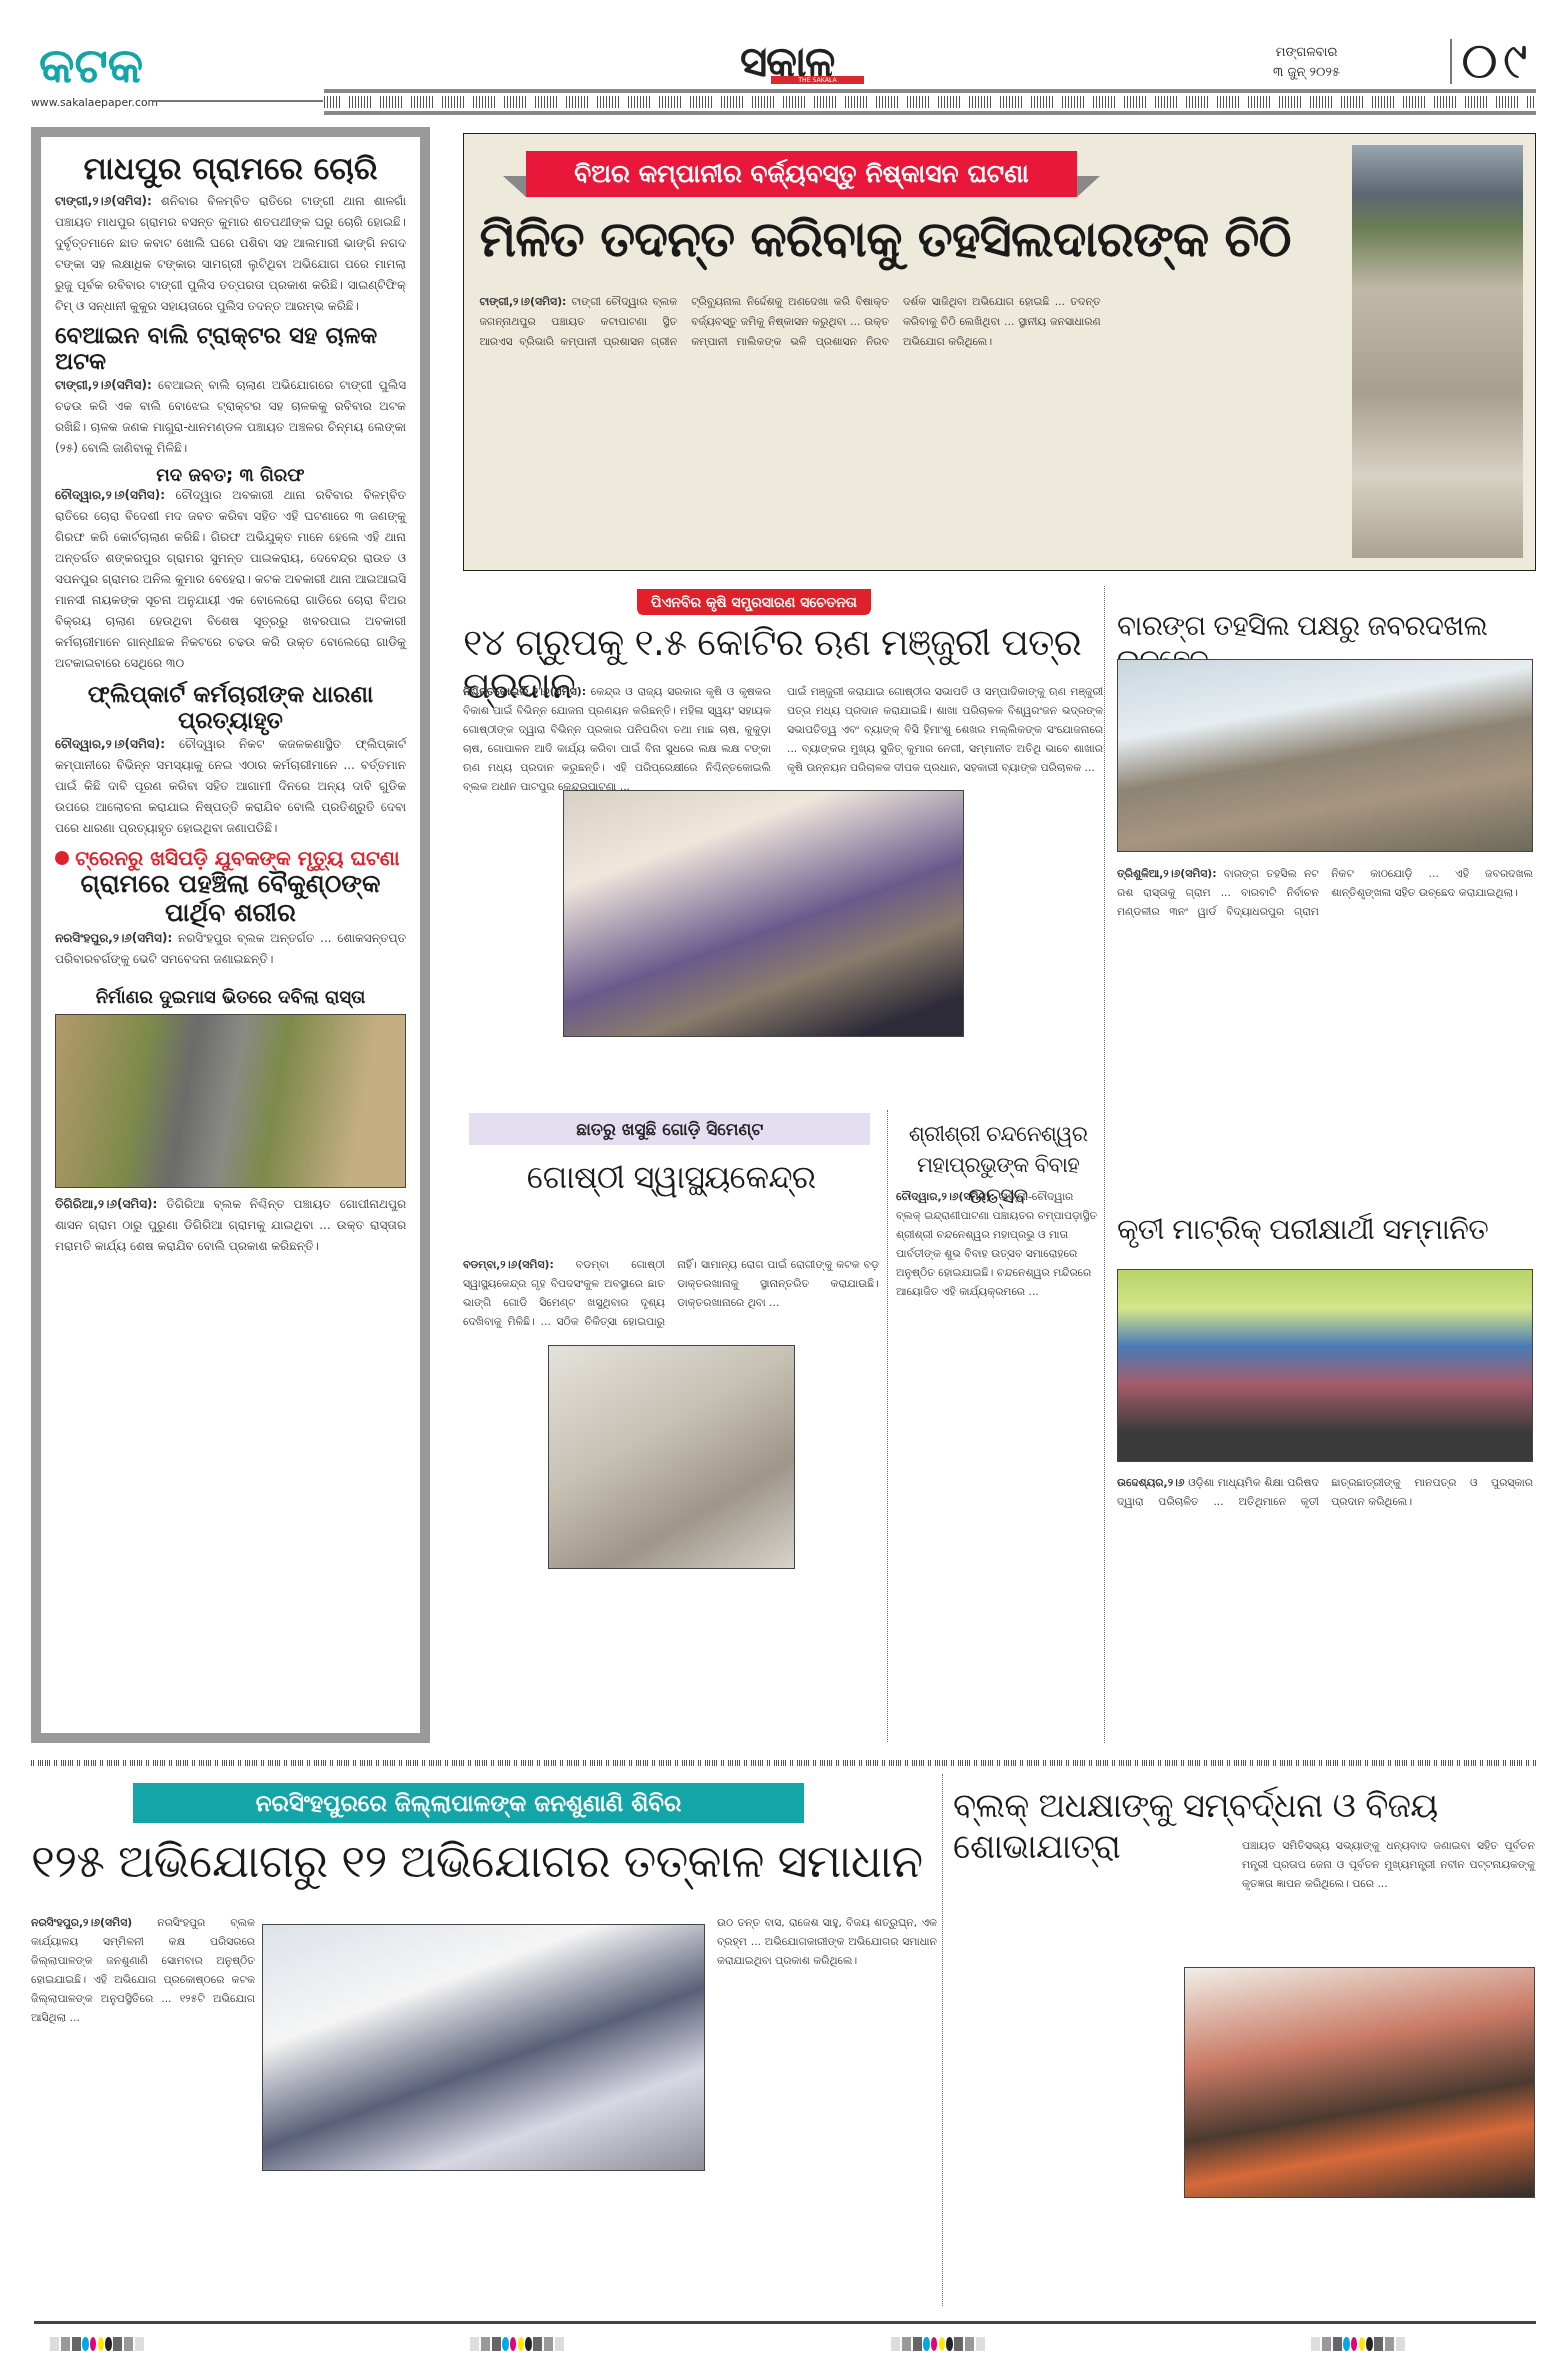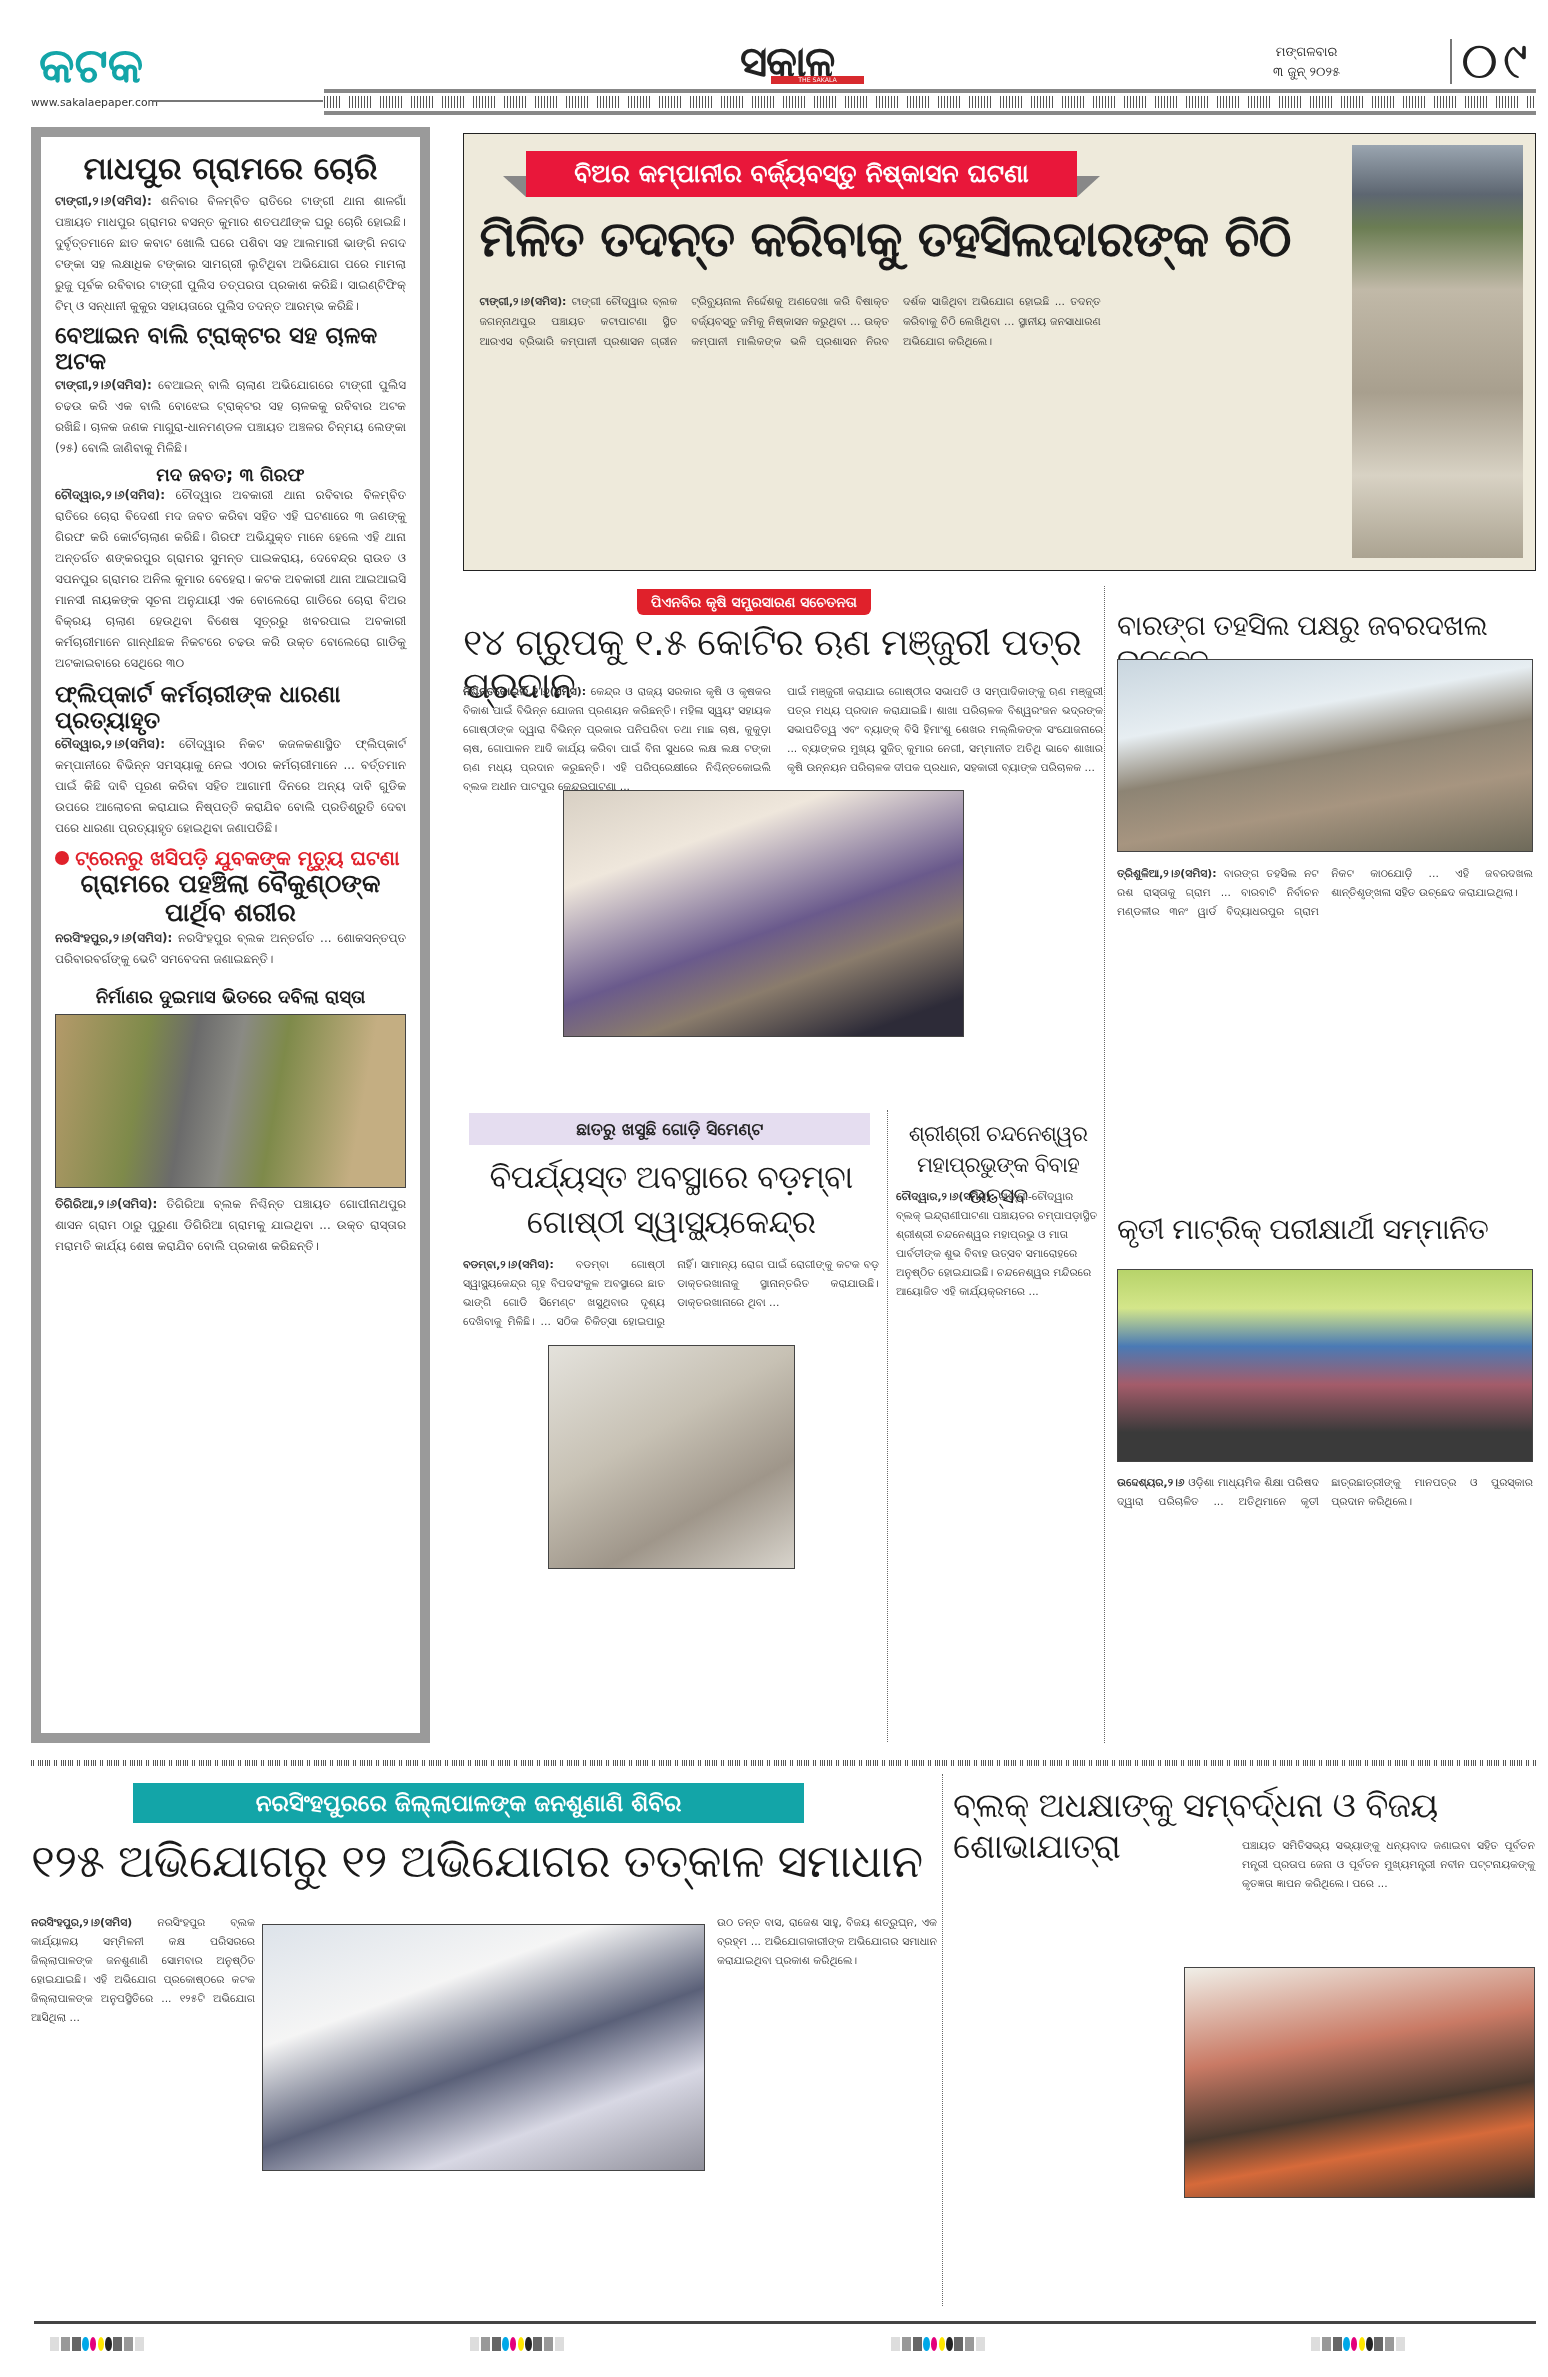--- a/index.html
+++ b/index.html
@@ -71,21 +71,21 @@
   </div>
   <div>
     <div class="l-head" style="font-size:23px;margin-top:4.6px;text-align:left">ବେଆଇନ ବାଲି ଟ୍ରାକ୍ଟର ସହ ଚାଳକ ଅଟକ</div>
     <p class="l-body"><span class="dateline">ଟାଙ୍ଗୀ,୨।୬(ସମିସ):</span> <span>ବେଆଇନ୍ ବାଲି ଚାଲାଣ ଅଭିଯୋଗରେ ଟାଙ୍ଗୀ ପୁଲିସ ଚଢଉ କରି ଏକ ବାଲି ବୋଝେଇ ଟ୍ରାକ୍ଟର ସହ ଚାଳକକୁ ରବିବାର ଅଟକ ରଖିଛି। ଚାଳକ ଜଣକ ମାଗୁରା-ଧାନମଣ୍ଡଳ ପଞ୍ଚାୟତ ଅଞ୍ଚଳର ଚିନ୍ମୟ ଲେଙ୍କା (୨୫) ବୋଲି ଜାଣିବାକୁ ମିଳିଛି।</span></p>
   </div>
   <div>
     <div class="l-head" style="font-size:18px;margin-top:6.2px">ମଦ ଜବତ; ୩ ଗିରଫ</div>
     <p class="l-body"><span class="dateline">ଚୌଦ୍ୱାର,୨।୬(ସମିସ):</span> <span>ଚୌଦ୍ୱାର ଅବକାରୀ ଥାନା ରବିବାର ବିଳମ୍ବିତ ରାତିରେ ଚୋରା ବିଦେଶୀ ମଦ ଜବତ କରିବା ସହିତ ଏହି ଘଟଣାରେ ୩ ଜଣଙ୍କୁ ଗିରଫ କରି କୋର୍ଟଚାଲାଣ କରିଛି। ଗିରଫ ଅଭିଯୁକ୍ତ ମାନେ ହେଲେ ଏହି ଥାନା ଅନ୍ତର୍ଗତ ଶଙ୍କରପୁର ଗ୍ରାମର ସୁମନ୍ତ ପାଇକରାୟ, ଦେବେନ୍ଦ୍ର ରାଉତ ଓ ସପନପୁର ଗ୍ରାମର ଅନିଲ କୁମାର ବେହେରା। କଟକ ଅବକାରୀ ଥାନା ଆଇଆଇସି ମାନସୀ ନାୟକଙ୍କ ସୂଚନା ଅନୁଯାୟୀ ଏକ ବୋଲେରୋ ଗାଡିରେ ଚୋରା ବିଅର ବିକ୍ରୟ ଚାଲାଣ ହେଉଥିବା ବିଶେଷ ସୂତ୍ରରୁ ଖବରପାଇ ଅବକାରୀ କର୍ମଚାରୀମାନେ ଗାନ୍ଧୀଛକ ନିକଟରେ ଚଢଉ କରି ଉକ୍ତ ବୋଲେରୋ ଗାଡିକୁ ଅଟକାଇବାରେ ସେଥିରେ ୩୦</span></p>
   </div>
   <div>
-    <div class="l-head" style="font-size:23px;margin-top:6.2px;text-align:left">ଫ୍ଲିପ୍‌କାର୍ଟ କର୍ମଚାରୀଙ୍କ ଧାରଣା ପ୍ରତ୍ୟାହୃତ</div>
+    <div class="l-head" style="font-size:23px;margin-top:6.2px;text-align:center">ଫ୍ଲିପ୍‌କାର୍ଟ କର୍ମଚାରୀଙ୍କ ଧାରଣା ପ୍ରତ୍ୟାହୃତ</div>
     <p class="l-body"><span class="dateline">ଚୌଦ୍ୱାର,୨।୬(ସମିସ):</span> <span>ଚୌଦ୍ୱାର ନିକଟ କଜଳକଣାସ୍ଥିତ ଫ୍ଲିପ୍‌କାର୍ଟ କମ୍ପାନୀରେ ବିଭିନ୍ନ ସମସ୍ୟାକୁ ନେଇ ଏଠାର କର୍ମଚାରୀମାନେ ... ବର୍ତ୍ତମାନ ପାଇଁ କିଛି ଦାବି ପୂରଣ କରିବା ସହିତ ଆଗାମୀ ଦିନରେ ଅନ୍ୟ ଦାବି ଗୁଡିକ ଉପରେ ଆଲୋଚନା କରାଯାଇ ନିଷ୍ପତ୍ତି କରାଯିବ ବୋଲି ପ୍ରତିଶ୍ରୁତି ଦେବା ପରେ ଧାରଣା ପ୍ରତ୍ୟାହୃତ ହୋଇଥିବା ଜଣାପଡିଛି।</span></p>
   </div>
   <div>
     <div class="kicker-red" style="margin-top:7.7px"><span class="dot"></span><span>ଟ୍ରେନରୁ ଖସିପଡ଼ି ଯୁବକଙ୍କ ମୃତ୍ୟୁ ଘଟଣା</span></div>
     <div class="l-head" style="font-size:25px;text-align:center">ଗ୍ରାମରେ ପହଞ୍ଚିଲା ବୈକୁଣ୍ଠଙ୍କ ପାର୍ଥିବ ଶରୀର</div>
     <p class="l-body"><span class="dateline">ନରସିଂହପୁର,୨।୬(ସମିସ):</span> <span>ନରସିଂହପୁର ବ୍ଲକ ଅନ୍ତର୍ଗତ ... ଶୋକସନ୍ତପ୍ତ ପରିବାରବର୍ଗଙ୍କୁ ଭେଟି ସମବେଦନା ଜଣାଇଛନ୍ତି।</span></p>
   </div>
   <div>
     <div class="l-head" style="font-size:18px;margin-top:17px">ନିର୍ମାଣର ଦୁଇମାସ ଭିତରେ ଦବିଲା ରାସ୍ତା</div>
     <div class="photo" style="width:100%;height:174px;margin:6.2px 0;background:linear-gradient(100deg,#b49a6a 0,#7e8a4a 25%,#6b6b6b 38%,#8a8a84 50%,#7e8a4a 62%,#c4ae82 85%)"></div>
@@ -113,21 +113,20 @@
 
 <div class="abs" style="left:1117px;top:586px;width:420px;height:524px">
   <div class="abs mid-head" style="left:0;top:23px;font-size:28px">ବାରଙ୍ଗ ତହସିଲ ପକ୍ଷରୁ ଜବରଦଖଲ ଉଚ୍ଛେଦ</div>
   <div class="abs photo photo-demo" style="left:0;top:73px;width:416px;height:193px"></div>
   <div class="abs body-text" style="left:0;top:278px;width:416px;column-count:2;column-gap:12.3px"><span class="dateline">ତ୍ରିଶୁଳିଆ,୨।୬(ସମିସ):</span> <span>ବାରଙ୍ଗ ତହସିଲ ନଟ ରଶ ରାସ୍ତାକୁ ଗ୍ରାମ ... ବାରବାଟି ନିର୍ବାଚନ ମଣ୍ଡଳୀର ୩ନଂ ୱାର୍ଡ ବିଦ୍ୟାଧରପୁର ଗ୍ରାମ ନିକଟ କାଠଯୋଡ଼ି ... ଏହି ଜବରଦଖଲ ଶାନ୍ତିଶୃଙ୍ଖଳା ସହିତ ଉଚ୍ଛେଦ କରାଯାଇଥିଲା।</span></div>
 </div>
 
 <div class="abs" style="left:463px;top:1110px;width:416px;height:632px">
   <div class="abs lav-kicker" style="left:6.2px;top:3.1px;width:401px;height:32px;line-height:32px">ଛାତରୁ ଖସୁଛି ଗୋଡ଼ି ସିମେଣ୍ଟ</div>
   <div class="abs mid-head" style="left:0;top:45px;width:416px;text-align:center;font-size:32px;line-height:45px">
-    <div>ବିପର୍ଯ୍ୟସ୍ତ ଅବସ୍ଥାରେ ବଡ଼ମ୍ବା</div>
     <div>ଗୋଷ୍ଠୀ ସ୍ୱାସ୍ଥ୍ୟକେନ୍ଦ୍ର</div>
   </div>
   <div class="abs body-text" style="left:0;top:145px;width:416px;column-count:2;column-gap:12.3px"><span class="dateline">ବଡମ୍ବା,୨।୬(ସମିସ):</span> <span>ବଡମ୍ବା ଗୋଷ୍ଠୀ ସ୍ୱାସ୍ଥ୍ୟକେନ୍ଦ୍ର ଗୃହ ବିପଦସଂକୁଳ ଅବସ୍ଥାରେ ଛାତ ଭାଙ୍ଗି ଗୋଡି ସିମେଣ୍ଟ ଖସୁଥିବାର ଦୃଶ୍ୟ ଦେଖିବାକୁ ମିଳିଛି। ... ସଠିକ ଚିକିତ୍ସା ହୋଇପାରୁ ନାହିଁ। ସାମାନ୍ୟ ରୋଗ ପାଇଁ ରୋଗୀଙ୍କୁ କଟକ ବଡ଼ ଡାକ୍ତରଖାନାକୁ ସ୍ଥାନାନ୍ତରିତ କରାଯାଉଛି। ଡାକ୍ତରଖାନାରେ ଥିବା ...</span></div>
   <div class="abs photo photo-ceiling" style="left:85px;top:235px;width:247px;height:224px"></div>
 </div>
 <div class="abs dotted-v" style="left:887px;top:1110px;height:632px"></div>
 
 <div class="abs" style="left:896px;top:1110px;width:204px;height:632px">
   <div class="abs mid-head" style="left:0;top:7.7px;width:204px;text-align:center;font-size:21.6px;line-height:31px">ଶ୍ରୀଶ୍ରୀ ଚନ୍ଦନେଶ୍ୱର ମହାପ୍ରଭୁଙ୍କ ବିବାହ ଉତ୍ସବ</div>
   <div class="abs body-text" style="left:0;top:77px;width:204px;text-align:left"><span class="dateline">ଚୌଦ୍ୱାର,୨।୬(ସମିସ):</span> <span>ଟାଙ୍ଗୀ-ଚୌଦ୍ୱାର ବ୍ଲକ୍ ଇନ୍ଦ୍ରାଣୀପାଟଣା ପଞ୍ଚାୟତର ଚମ୍ପାପଡ଼ାସ୍ଥିତ ଶ୍ରୀଶ୍ରୀ ଚନ୍ଦନେଶ୍ୱର ମହାପ୍ରଭୁ ଓ ମାତା ପାର୍ବତୀଙ୍କ ଶୁଭ ବିବାହ ଉତ୍ସବ ସମାରୋହରେ ଅନୁଷ୍ଠିତ ହୋଇଯାଇଛି। ଚନ୍ଦନେଶ୍ୱର ମନ୍ଦିରରେ ଆୟୋଜିତ ଏହି କାର୍ଯ୍ୟକ୍ରମରେ ...</span></div>

